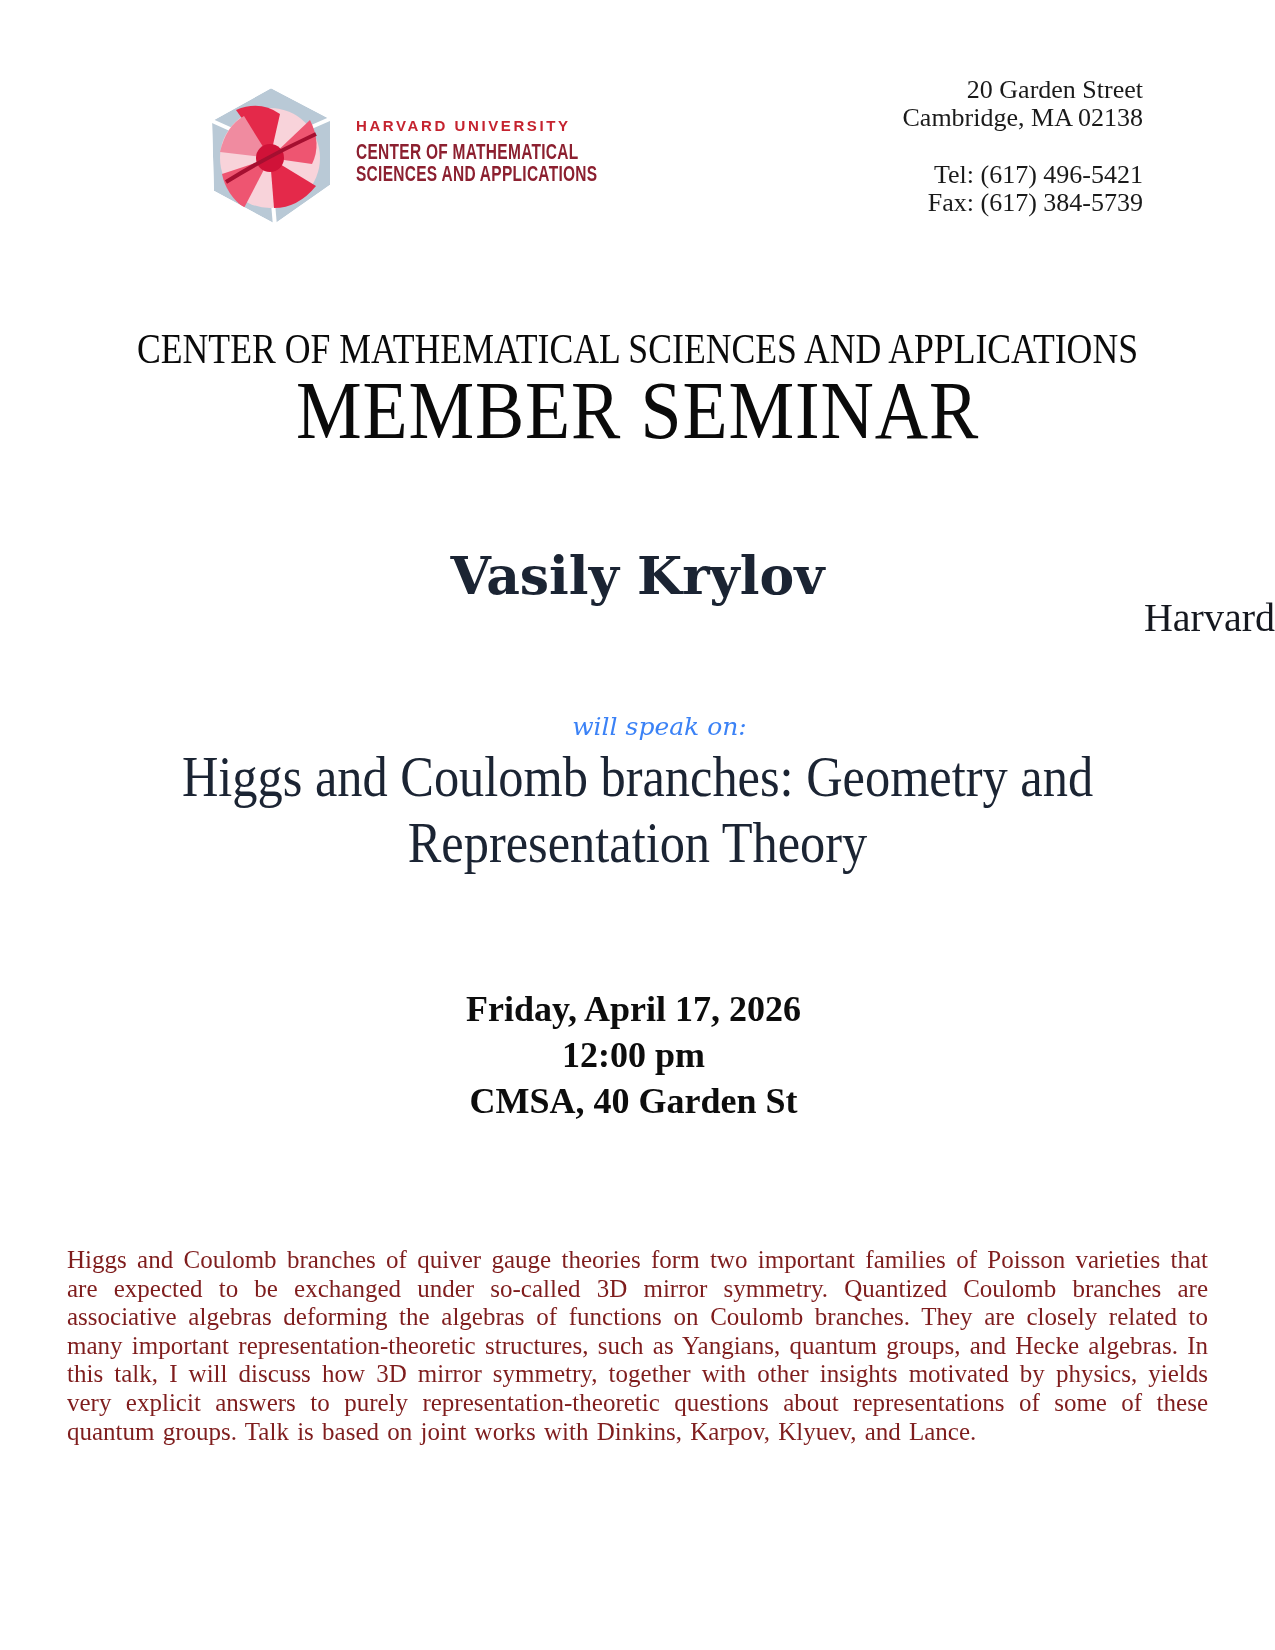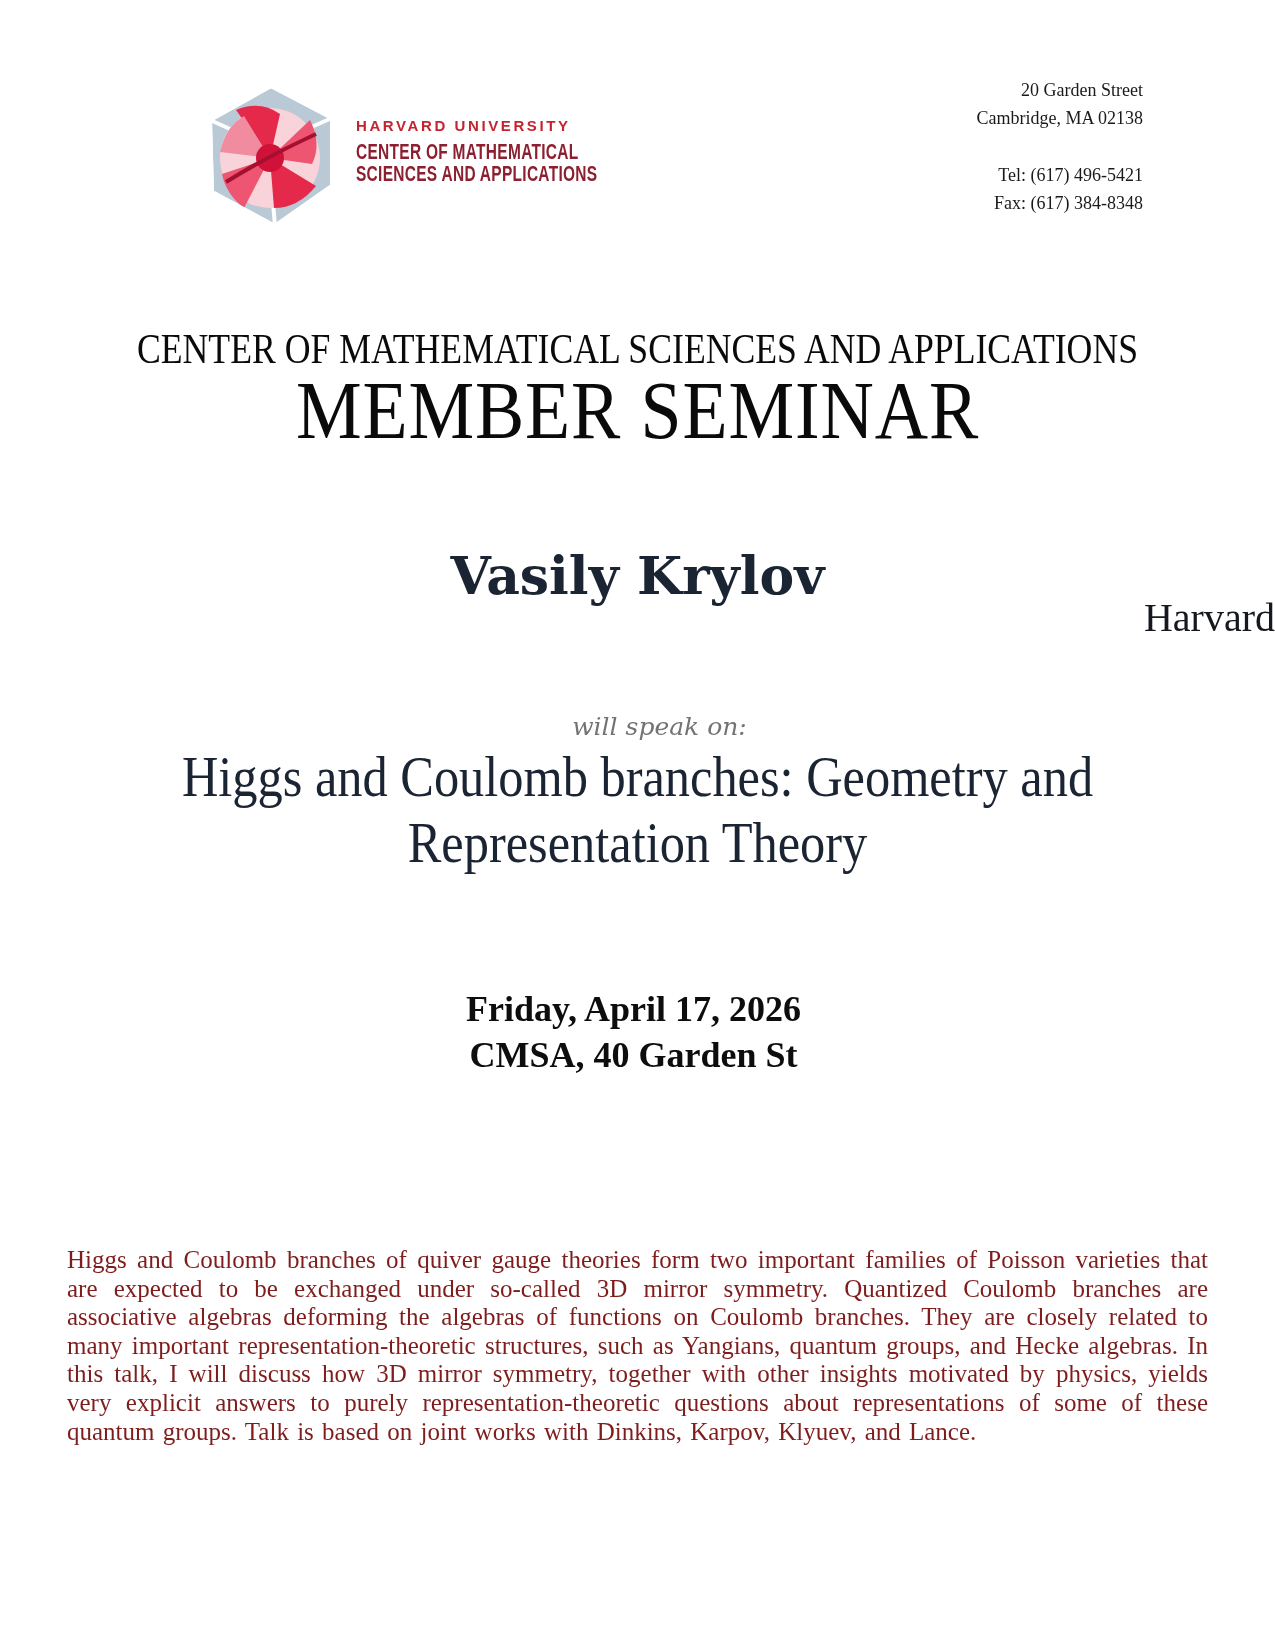--- a/index.html
+++ b/index.html
@@ -50,21 +50,21 @@
     line-height: 21.5px;
     letter-spacing: 0.4px;
     color: #8c2030;
     white-space: nowrap;
   }
   .contact {
     position: absolute;
     top: 76px;
     right: 132px;
     text-align: right;
-    font-size: 18px;
+    font-size: 26px;
     line-height: 28px;
     color: #1a1a1a;
   }
   .contact-gap { height: 29px; }
 
   
   .org-title {
     position: absolute;
     left: 0; right: 0;
     top: 326px;
@@ -114,21 +114,21 @@
   
   .lead-in {
     position: absolute;
     left: 0; right: 0;
     top: 712px;
     text-align: center;
     font-family: "DejaVu Serif", serif;
     font-style: italic;
     font-size: 25px;
     line-height: 30px;
-    color: #737373;
+    color: #3b82f6;
     margin-left: 44px;
   }
   .talk-title {
     position: absolute;
     left: 0; right: 0;
     top: 744px;
     text-align: center;
     font-size: 56px;
     line-height: 66px;
     transform: scaleX(0.9);
@@ -200,34 +200,35 @@
       <div>CENTER OF MATHEMATICAL</div>
       <div>SCIENCES AND APPLICATIONS</div>
     </div>
   </div>
 
   <div class="contact">
     <div>20 Garden Street</div>
     <div>Cambridge, MA 02138</div>
     <div class="contact-gap"></div>
     <div>Tel: (617) 496-5421</div>
-    <div>Fax: (617) 384-8348</div>
+    <div>Fax: (617) 384-5739</div>
   </div>
 
   <div class="org-title">CENTER OF MATHEMATICAL SCIENCES AND APPLICATIONS</div>
   <div class="event-title">MEMBER SEMINAR</div>
 
   <div class="speaker-name">Vasily Krylov</div>
   <div class="speaker-aff">Harvard</div>
 
   <div class="lead-in">will speak on:</div>
   <div class="talk-title">
     <div class="inner">Higgs and Coulomb branches: Geometry and Representation Theory</div>
   </div>
 
   <div class="event-block">
     <div>Friday, April 17, 2026</div>
+    <div>12:00 pm</div>
     <div>CMSA, 40 Garden St</div>
   </div>
 
   <div class="abstract">Higgs and Coulomb branches of quiver gauge theories form two important families of Poisson varieties that are expected to be exchanged under so-called 3D mirror symmetry. Quantized Coulomb branches are associative algebras deforming the algebras of functions on Coulomb branches. They are closely related to many important representation-theoretic structures, such as Yangians, quantum groups, and Hecke algebras. In this talk, I will discuss how 3D mirror symmetry, together with other insights motivated by physics, yields very explicit answers to purely representation-theoretic questions about representations of some of these quantum groups. Talk is based on joint works with Dinkins, Karpov, Klyuev, and Lance.</div>
 
 </div>
 
 </body></html>

